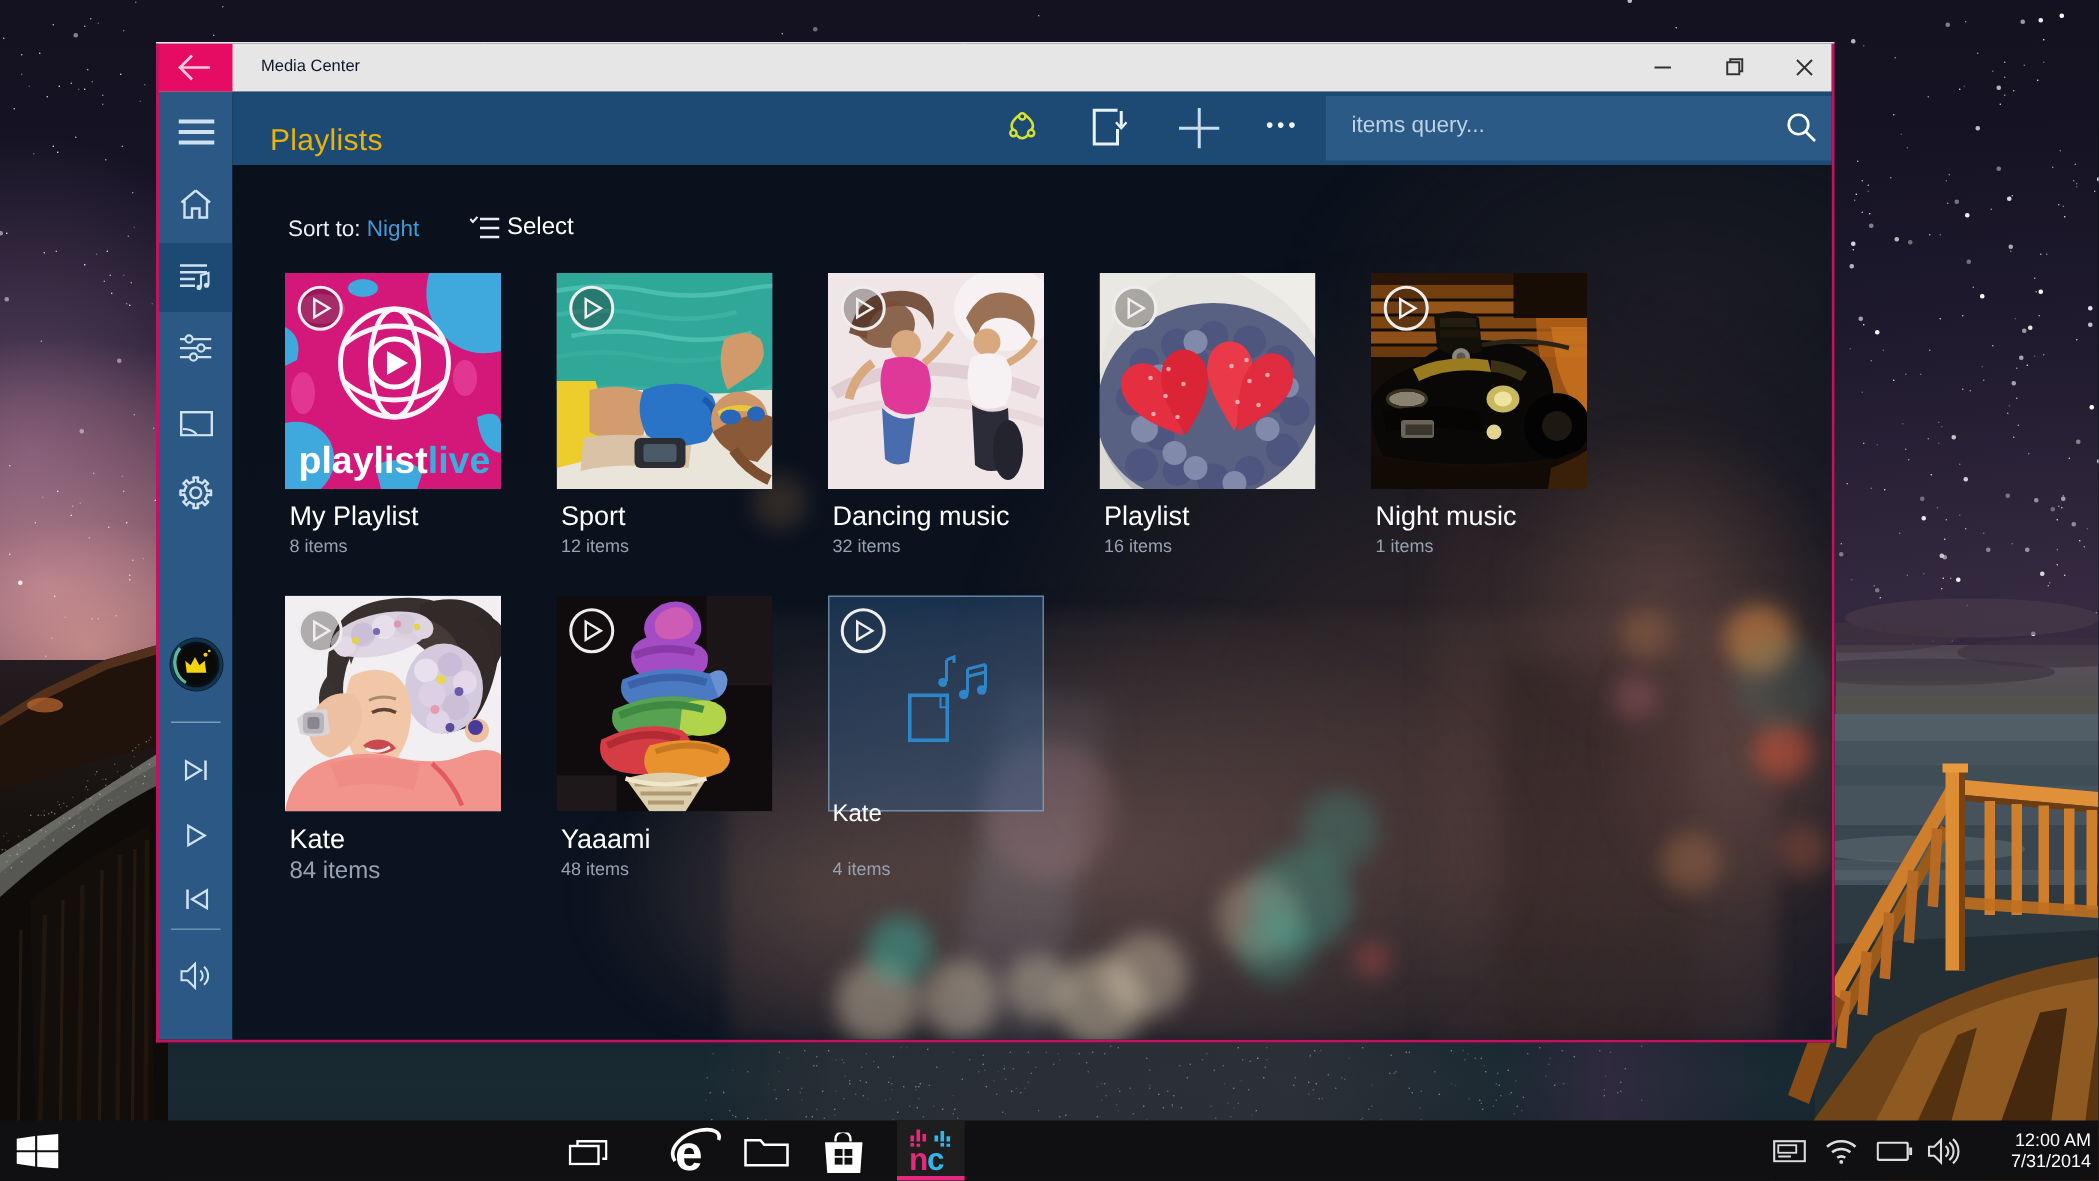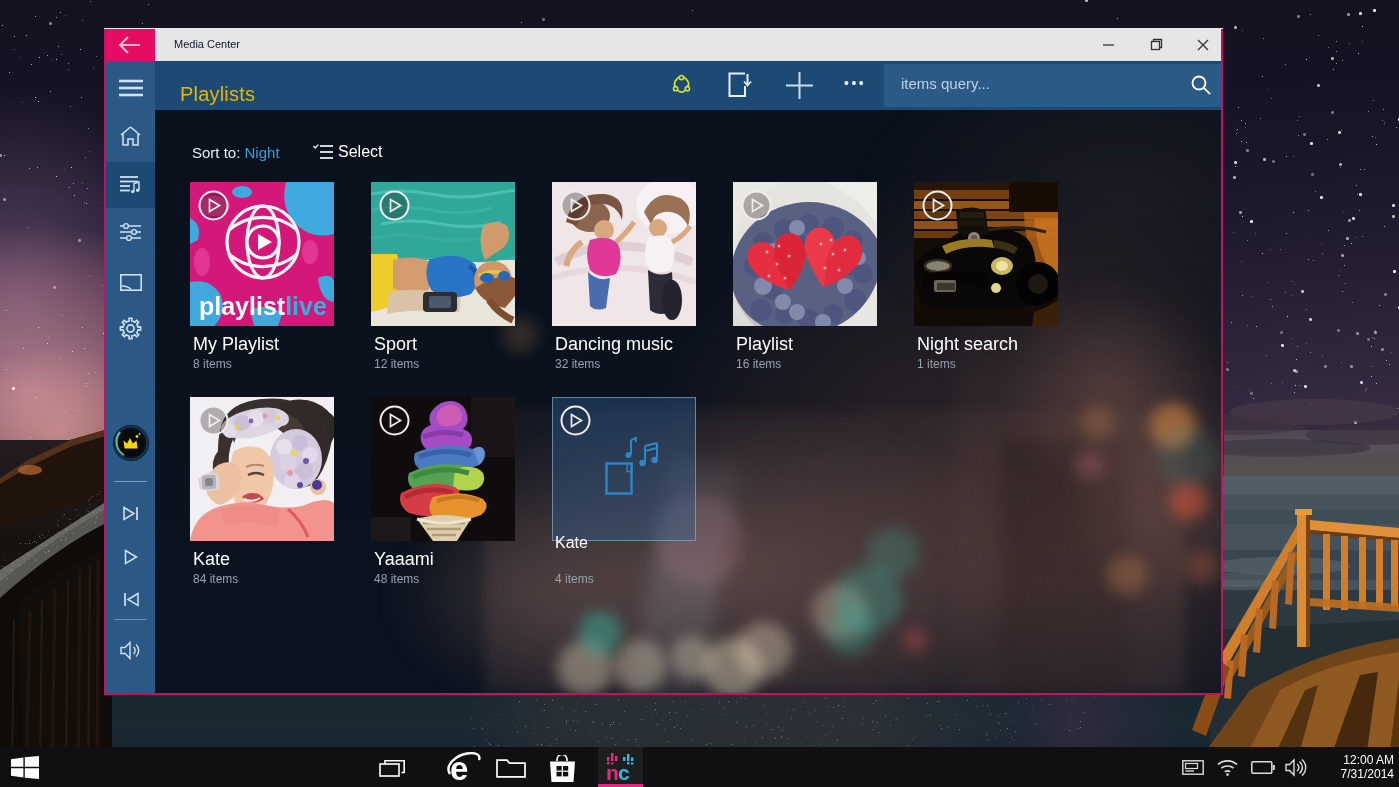--- a/index.html
+++ b/index.html
@@ -467,21 +467,21 @@
   <circle cx="124" cy="102" r="22" fill="#030303"></circle>
   <circle cx="124" cy="102" r="10" fill="#1e1812"></circle>
   <path d="M0 122 Q60 134 118 126 L144 116 V144 H0 Z" fill="#120a05"></path>
   <path d="M120 130 Q136 124 144 118 V144 H118 Z" fill="#3a2008"></path>
 </svg></div>
   <div class="abs" style="left:767px;top:80px"></div>
   <svg class="abs" style="left:767px;top:80px" width="31" height="31" viewBox="0 0 31 31">
       <circle cx="15.5" cy="15.5" r="14" fill="rgba(25,18,18,0.3)" stroke="#eeeeee" stroke-width="2"></circle>
       <path d="M11.5 9.5 L21.5 15.5 L11.5 21.5 Z" fill="none" stroke="#eeeeee" stroke-width="1.7"></path>
     </svg>
-  <div class="abs" style="left:762px;top:224px;font-size:18px;color:#fff">Night search</div>
+  <div class="abs" style="left:762px;top:224px;font-size:18px;color:#fff">Night music</div>
   <div class="abs" style="left:762px;top:247px;font-size:12px;color:#97a2b0">1 items</div>
   <div class="abs" style="left:35px;top:287px;width:144px;height:144px;overflow:hidden"><svg width="144" height="144" viewBox="0 0 144 144">
   <rect width="144" height="144" fill="#f1eff1"></rect>
 
   <path d="M30 34 Q34 6 72 2 Q110 -2 126 22 Q138 40 132 64 Q122 88 104 92 Q116 64 106 44 Q94 22 66 26 Q44 30 40 52 Q36 68 44 84 Q30 72 28 54 Q28 42 30 34 Z" fill="#38302e"></path>
   <path d="M40 30 Q60 8 96 12 Q120 18 124 44 Q126 64 114 80 L96 88 Q108 60 98 42 Q86 24 62 28 Q48 32 44 46 Z" fill="#453a36"></path>
   <path d="M90 6 Q120 -4 138 14 Q146 28 140 52 Q134 76 122 88 L108 92 Q124 62 118 40 Q112 20 90 14 Z" fill="#322a28"></path>
           <path d="M126 16 Q140 26 140 48 L144 40 V20 Q136 10 126 16 Z" fill="#2e2826"></path>
   <path d="M28 54 Q20 64 24 78 Q28 90 42 96 Q32 80 34 64 Z" fill="#3a322e"></path>
 
@@ -529,21 +529,21 @@
   <path d="M0 144 Q4 118 28 110 Q52 102 74 108 Q104 114 120 106 Q136 100 144 106 V144 Z" fill="#f2948c"></path>
   <path d="M30 112 Q60 104 90 112 L86 130 Q58 122 36 128 Z" fill="#ee8a84" opacity="0.8"></path>
   <path d="M98 112 Q112 124 118 140" stroke="#e05a60" stroke-width="3" fill="none"></path>
 </svg></div>
   <div class="abs" style="left:43px;top:295px"></div>
   <svg class="abs" style="left:43px;top:295px" width="31" height="31" viewBox="0 0 31 31">
       <circle cx="15.5" cy="15.5" r="14" fill="rgba(25,18,18,0.3)" stroke="#eeeeee" stroke-width="2"></circle>
       <path d="M11.5 9.5 L21.5 15.5 L11.5 21.5 Z" fill="none" stroke="#eeeeee" stroke-width="1.7"></path>
     </svg>
   <div class="abs" style="left:38px;top:439px;font-size:18px;color:#fff">Kate</div>
-  <div class="abs" style="left:38px;top:462px;font-size:12px;color:#97a2b0">84 items</div>
+  <div class="abs" style="left:38px;top:462px;font-size:16px;color:#97a2b0">84 items</div>
   <div class="abs" style="left:216px;top:287px;width:144px;height:144px;overflow:hidden"><svg width="144" height="144" viewBox="0 0 144 144">
   <rect width="144" height="144" fill="#100c0e"></rect>
   <rect x="100" y="0" width="44" height="60" fill="#221a1c" opacity="0.7"></rect>
   <rect x="0" y="120" width="40" height="24" fill="#2a2224" opacity="0.6"></rect>
 
   <path d="M70 6 Q86 0 94 12 Q100 24 92 32 Q104 36 100 48 Q94 58 76 58 Q54 58 50 44 Q48 32 60 28 Q54 16 70 6 Z" fill="#a44cc4"></path>
   <path d="M72 10 Q84 4 90 14 Q94 24 84 28 Q70 32 66 24 Q64 14 72 10 Z" fill="#cc5cb4"></path>
   <path d="M52 40 Q70 32 92 38" stroke="#8a3aa8" stroke-width="5" fill="none"></path>
 
   <path d="M44 56 Q72 44 102 52 Q112 58 108 68 Q80 80 52 74 Q40 68 44 56 Z" fill="#4a7ac2"></path>

